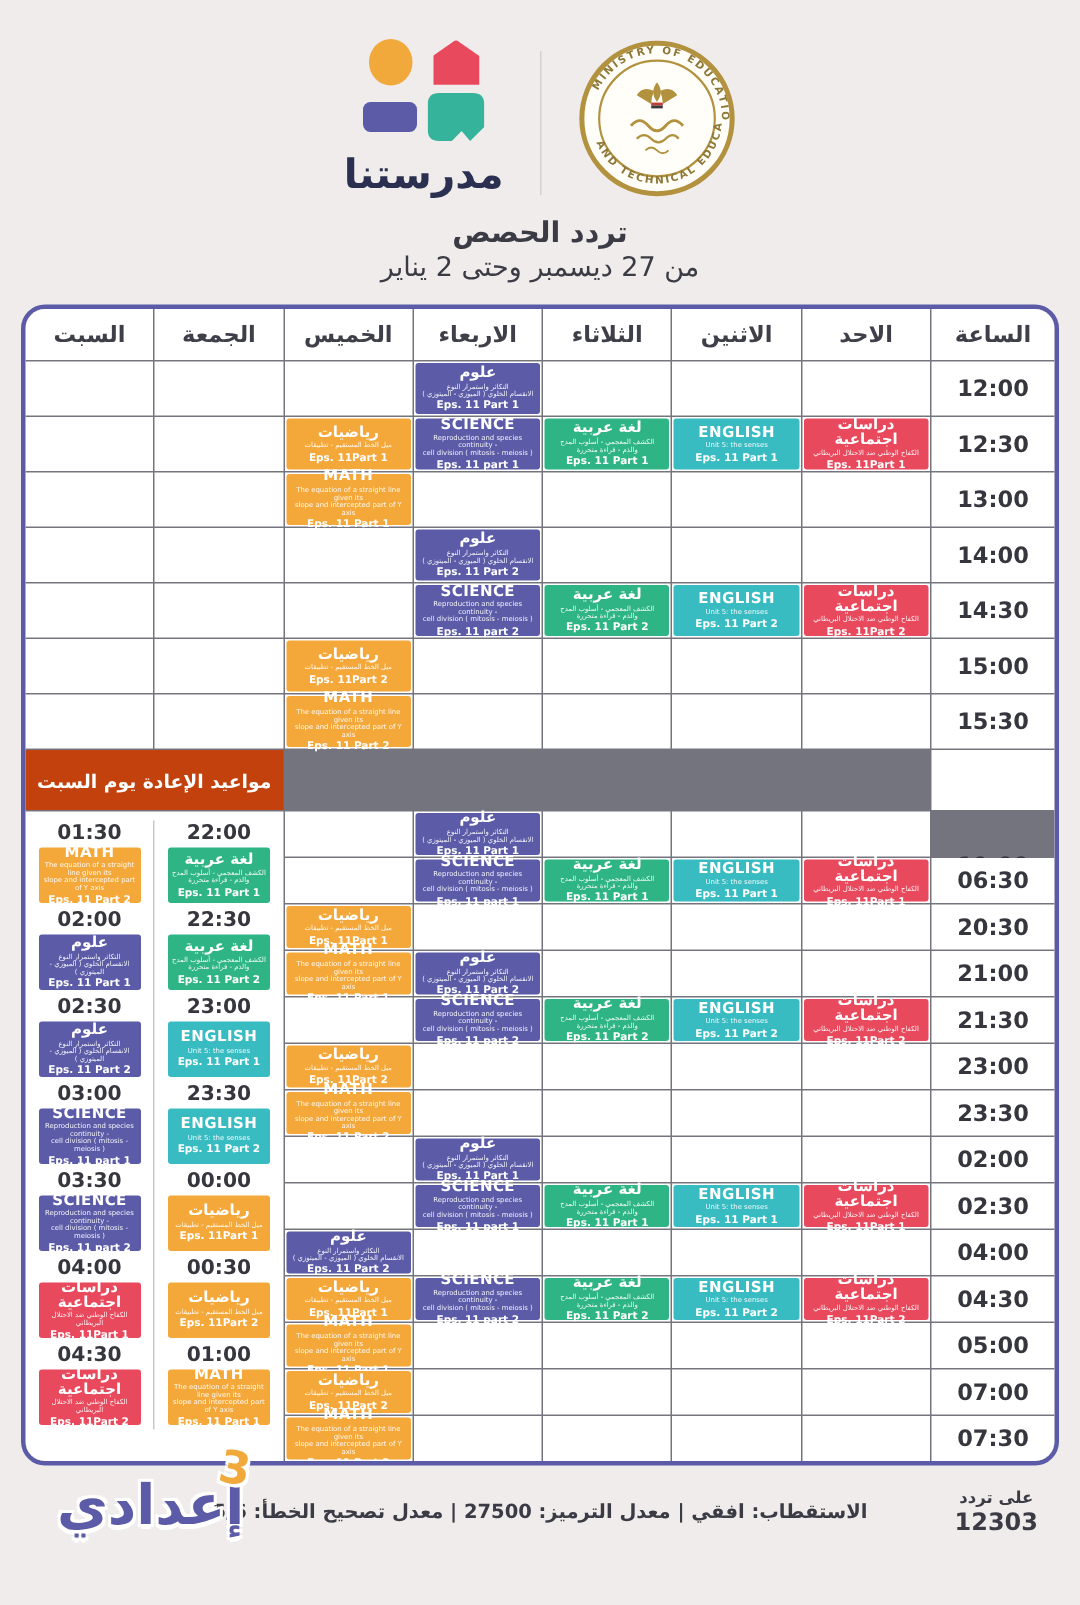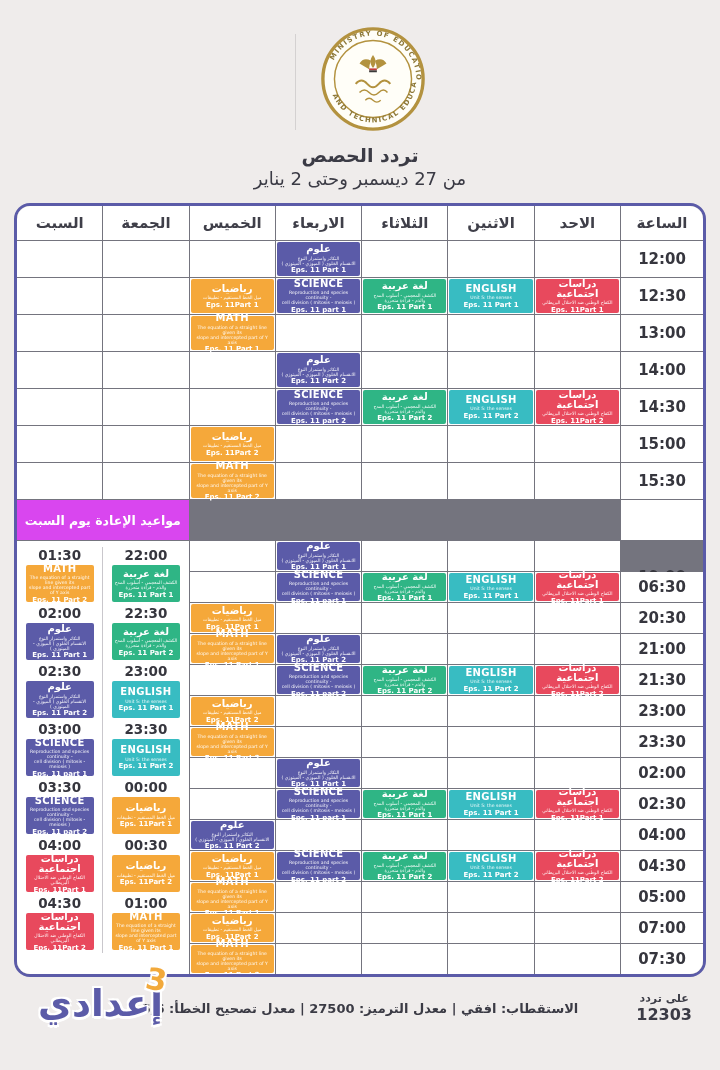--- a/index.html
+++ b/index.html
@@ -60,20 +60,31 @@
   .badge-word { font-size:37px; font-weight:bold; color:#5b5ba8;
     text-shadow:-2px -2px 0 #fff,2px -2px 0 #fff,-2px 2px 0 #fff,2px 2px 0 #fff,0 3px 0 #fff; }
   .badge-num { position:absolute; right:-4px; top:-20px; font-size:30px; font-weight:bold; color:#f2a93b;
     transform:rotate(10deg);
     text-shadow:-2px -2px 0 #fff,2px -2px 0 #fff,-2px 2px 0 #fff,2px 2px 0 #fff; }
 </style>
 </head>
 <body>
 
 <div class="logo-row">
+  <div class="brand">
+    <div class="brand-shapes">
+      <span class="sh-circle"></span>
+      <span class="sh-house"></span>
+      <span class="sh-bar"></span>
+      <svg class="sh-teal" viewBox="0 0 40 34">
+        <path d="M8 0 H32 Q40 0 40 8 V24 L30 34 24 27 17 34 H8 Q0 34 0 26 V8 Q0 0 8 0 Z" fill="#35b39b"></path>
+      </svg>
+    </div>
+    <div class="brand-name">مدرستنا</div>
+  </div>
   <div class="logo-divider"></div>
   <svg width="106" height="106" viewBox="0 0 110 110">
     <circle cx="55" cy="55" r="52" fill="#fffef8" stroke="#b3923f" stroke-width="3.5"></circle>
     <circle cx="55" cy="55" r="40" fill="none" stroke="#b3923f" stroke-width="1.5"></circle>
     <defs>
       <path id="arcTop" d="M55 55 m -45 0 a 45 45 0 1 1 90 0"></path>
       <path id="arcBot" d="M55 55 m -45 0 a 45 45 0 1 0 90 0"></path>
     </defs>
     <text font-size="7.2" font-weight="bold" fill="#8d7838" letter-spacing="1.4">
       <textPath href="#arcTop" startOffset="14%">MINISTRY OF EDUCATION</textPath>
@@ -253,21 +264,21 @@
         <div class="blk en" style="background: rgb(245, 168, 58);">
           <div class="blk-title">MATH</div>
           <div class="blk-sub">The equation of a straight line given its
 slope and intercepted part of Y axis</div>
           <div class="blk-eps">Eps. 11 Part 2</div>
         </div>
       </div>
       <div class="cell schedule-cell" style="grid-area: 8 / 7;"></div>
       <div class="cell schedule-cell" style="grid-area: 8 / 8;"></div>
       <div class="cell" style="grid-area: 9 / 1;"></div>
-      <div class="cell banner-dark" style="background: #d946ef; grid-area: 9 / 7 / auto / span 2;">مواعيد الإعادة يوم السبت</div>
+      <div class="cell banner-dark" style="background: #c2410c; grid-area: 9 / 7 / auto / span 2;">مواعيد الإعادة يوم السبت</div>
       <div class="cell time" style="grid-area: 10 / 1; margin-top: 36px;">19:00</div>
       <div class="cell schedule-cell" style="grid-area: 10 / 2;"></div>
       <div class="cell schedule-cell" style="grid-area: 10 / 3;"></div>
       <div class="cell schedule-cell" style="grid-area: 10 / 4;"></div>
       <div class="cell schedule-cell" style="grid-area: 10 / 5;">
         <div class="blk ar" style="background: rgb(91, 91, 168);">
           <div class="blk-title">علوم</div>
           <div class="blk-sub">التكاثر واستمرار النوع
 الانقسام الخلوي ( الميوزي - الميتوزي )</div>
           <div class="blk-eps">Eps. 11 Part 1</div>

